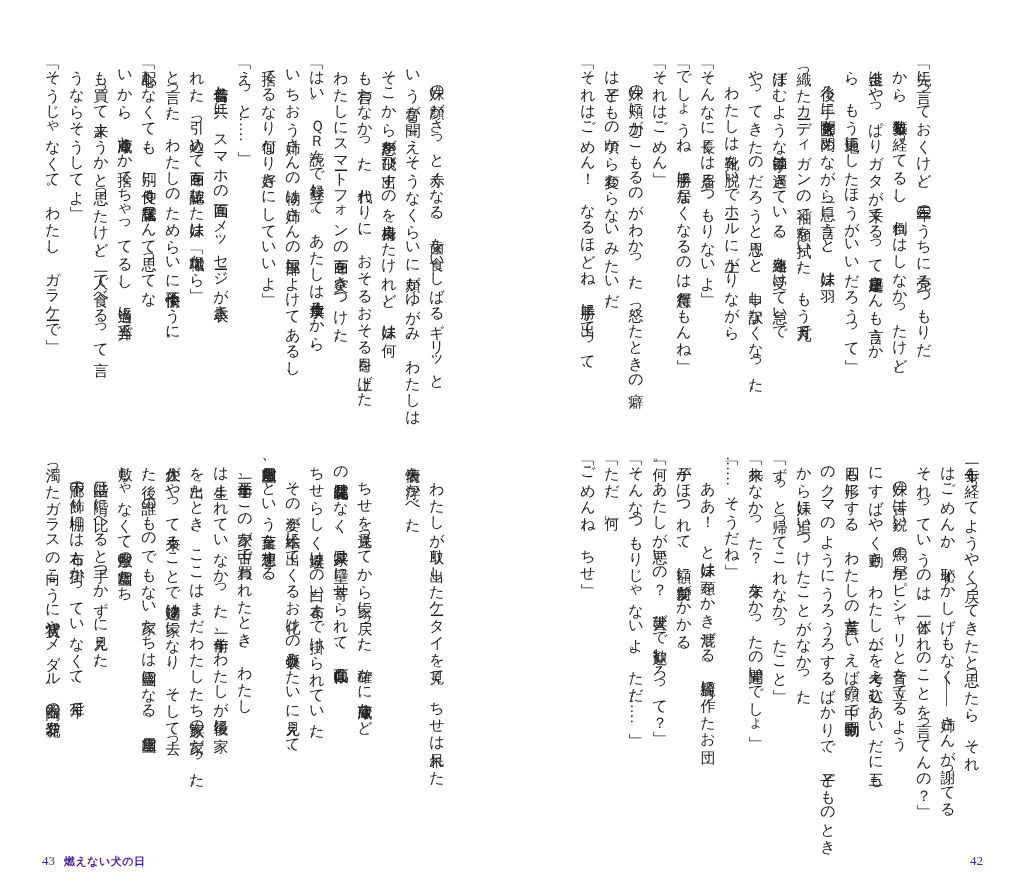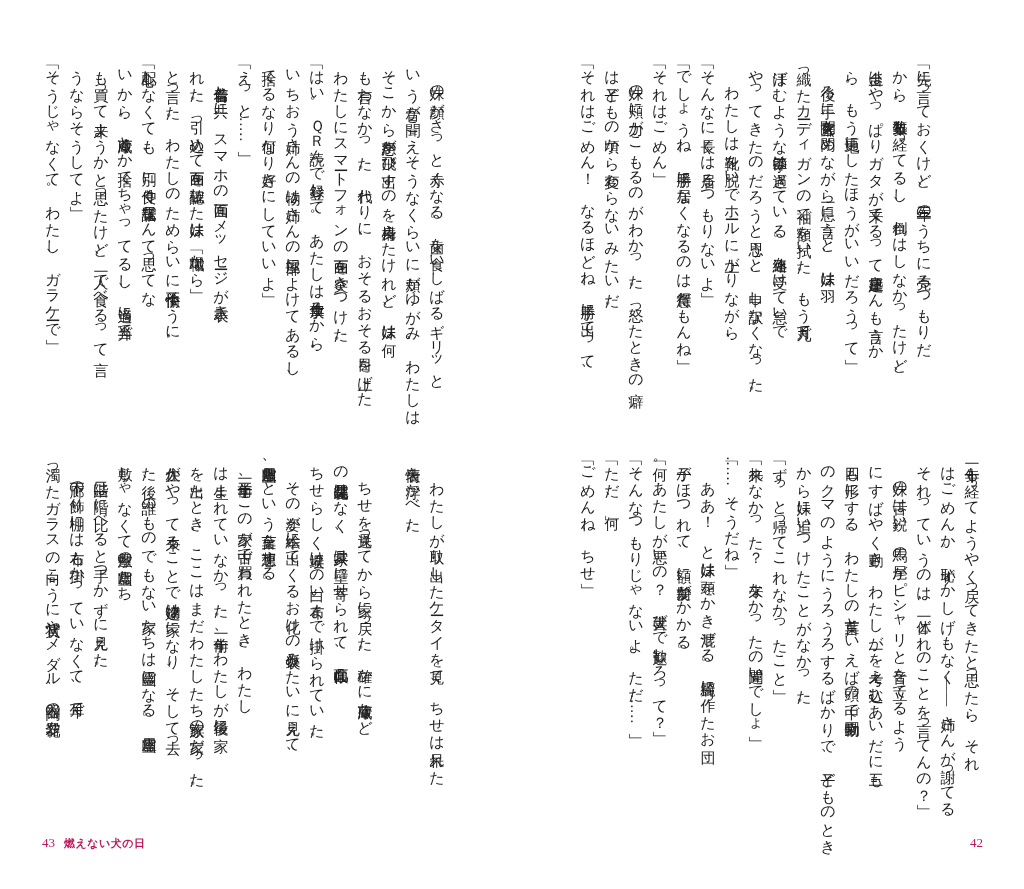--- a/index.html
+++ b/index.html
@@ -41,25 +41,25 @@
     }
 
     
     .page-right .tier-upper { left: 64px;  top: 60px;  width: 360px; }
     .page-right .tier-lower { left: 64px;  top: 456px; width: 408px; }
     .page-left  .tier-upper { left: 41px;  top: 60px;  width: 408px; }
     .page-left  .tier-lower { left: 41px;  top: 456px; width: 408px; }
 
     .footer {
       position: absolute;
-      top: 836px;
+      top: 854px;
       font-size: 12px;
       line-height: 14px;
       white-space: nowrap;
-      color: #be185d;
+      color: #4c1d95;
     }
     .page-left .footer  { left: 42px; }
     .page-right .footer { right: 41px; text-align: right; }
     .folio {
       font-family: "Liberation Serif", "DejaVu Serif", serif;
       font-size: 13px;
     }
     .running-title {
       font-family: "DejaVu Sans", "Liberation Sans", sans-serif;
       font-weight: bold;

